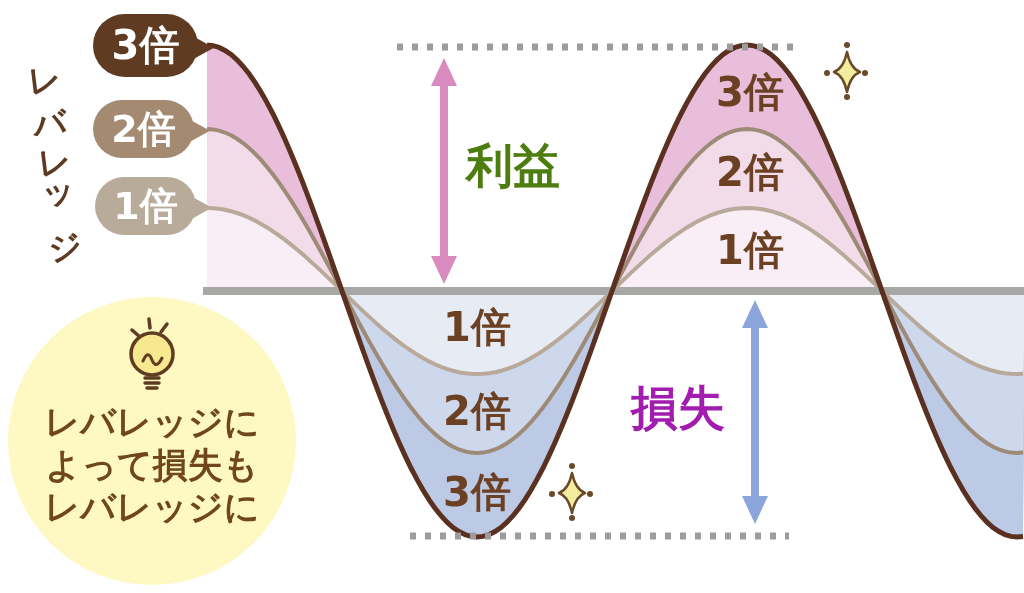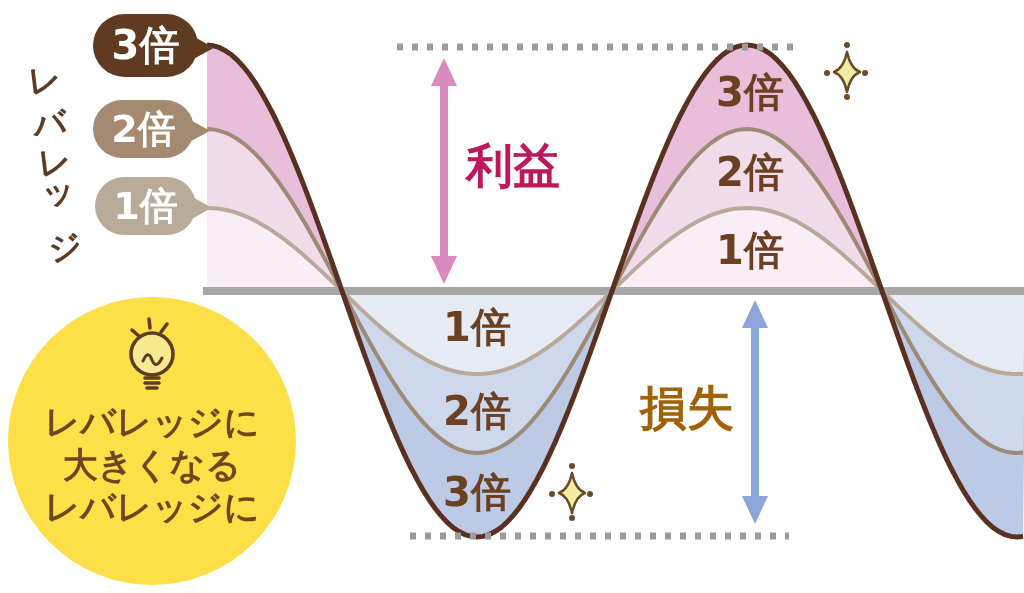--- a/index.html
+++ b/index.html
@@ -92,49 +92,49 @@
   </div>
   <div class="bubble" id="bubble-2x" style="background: rgb(165, 138, 114); color: rgb(255, 255, 255);">
     <span>2倍</span>
     <span class="bubble-tail" style="border-left-color: rgb(165, 138, 114);"></span>
   </div>
   <div class="bubble" id="bubble-1x" style="background: rgb(185, 171, 154); color: rgb(255, 255, 255);">
     <span>1倍</span>
     <span class="bubble-tail" style="border-left-color: rgb(185, 171, 154);"></span>
   </div>
 
-  <div class="big-note" id="profit-label" style="color: #be185d;">利益</div>
-  <div class="big-note" id="loss-label" style="color: #a16207; margin-left: 9px;">損失</div>
+  <div class="big-note" id="profit-label" style="color: #4d7c0f;">利益</div>
+  <div class="big-note" id="loss-label" style="color: #a21caf;">損失</div>
 
   <div class="label-layer" id="peak-labels">
       <div class="wave-label" style="left: 750px; top: 92px; color: rgb(107, 64, 35);">3倍</div>
       <div class="wave-label" style="left: 750px; top: 172px; color: rgb(107, 64, 35);">2倍</div>
       <div class="wave-label" style="left: 750px; top: 250px; color: rgb(107, 64, 35);">1倍</div>
     </div>
   <div class="label-layer" id="trough-labels">
       <div class="wave-label" style="left: 477px; top: 327px; color: rgb(107, 64, 35);">1倍</div>
       <div class="wave-label" style="left: 477px; top: 411px; color: rgb(107, 64, 35);">2倍</div>
       <div class="wave-label" style="left: 477px; top: 492px; color: rgb(107, 64, 35);">3倍</div>
     </div>
 
-  <div class="note-circle" id="note-circle" style="background: #fde047;">
+  <div class="note-circle" id="note-circle" style="background: #fef9c3;">
     <svg class="bulb" width="66" height="86" viewBox="0 0 66 86">
       <g stroke="#5f3c22" stroke-width="3.5" stroke-linecap="round" fill="none">
         <line x1="13" y1="19" x2="21" y2="26"></line>
         <line x1="30" y1="8" x2="31" y2="17"></line>
         <line x1="48" y1="13" x2="42" y2="21"></line>
       </g>
       <circle cx="33" cy="43" r="21" fill="#f7e98f" stroke="#5f3c22" stroke-width="3.5"></circle>
       <path d="M 24 50 Q 29 38 33 49 Q 37 59 43 47" fill="none" stroke="#5f3c22" stroke-width="3" stroke-linecap="round"></path>
       <g stroke="#5f3c22" stroke-width="3.5" stroke-linecap="round">
         <line x1="26" y1="67" x2="40" y2="67"></line>
         <line x1="26" y1="72" x2="40" y2="72"></line>
         <line x1="28" y1="77" x2="38" y2="77"></line>
       </g>
     </svg>
     <div class="note-text" style="color: rgb(112, 70, 31);">
       <div>レバレッジに</div>
-      <div>大きくなる</div>
+      <div>よって損失も</div>
       <div>レバレッジに</div>
     </div>
   </div>
 
 </div>
 
 </body></html>

